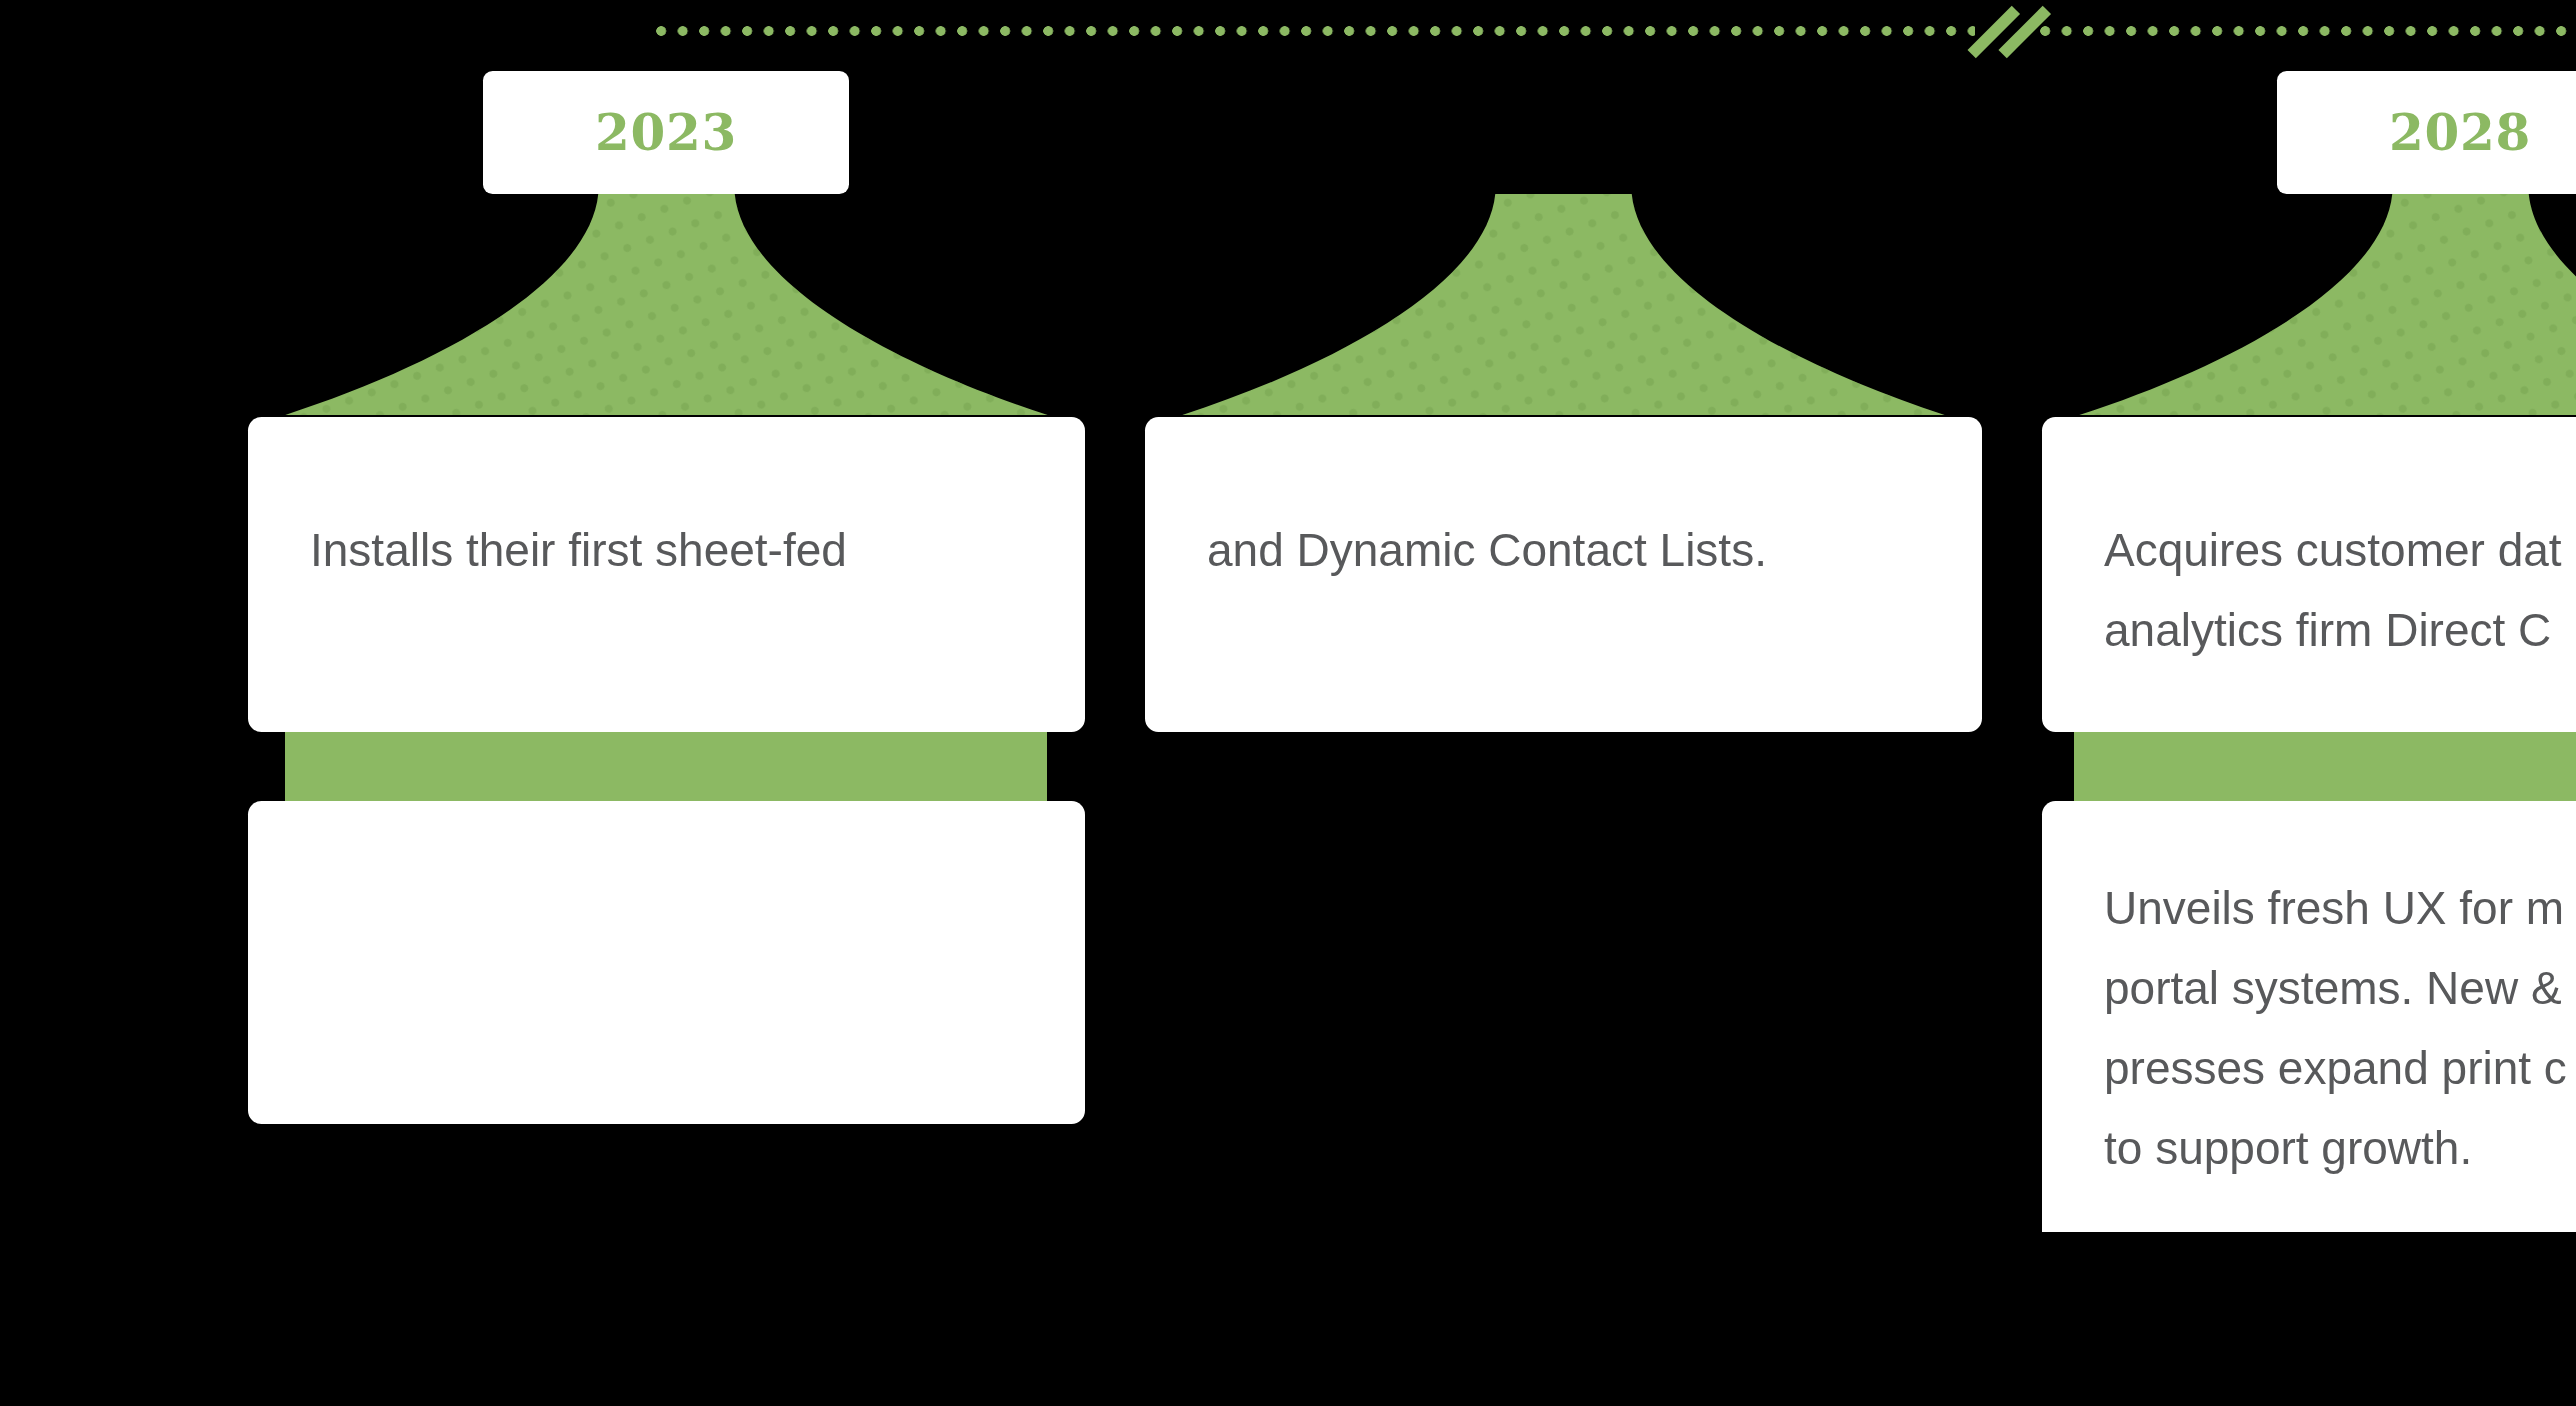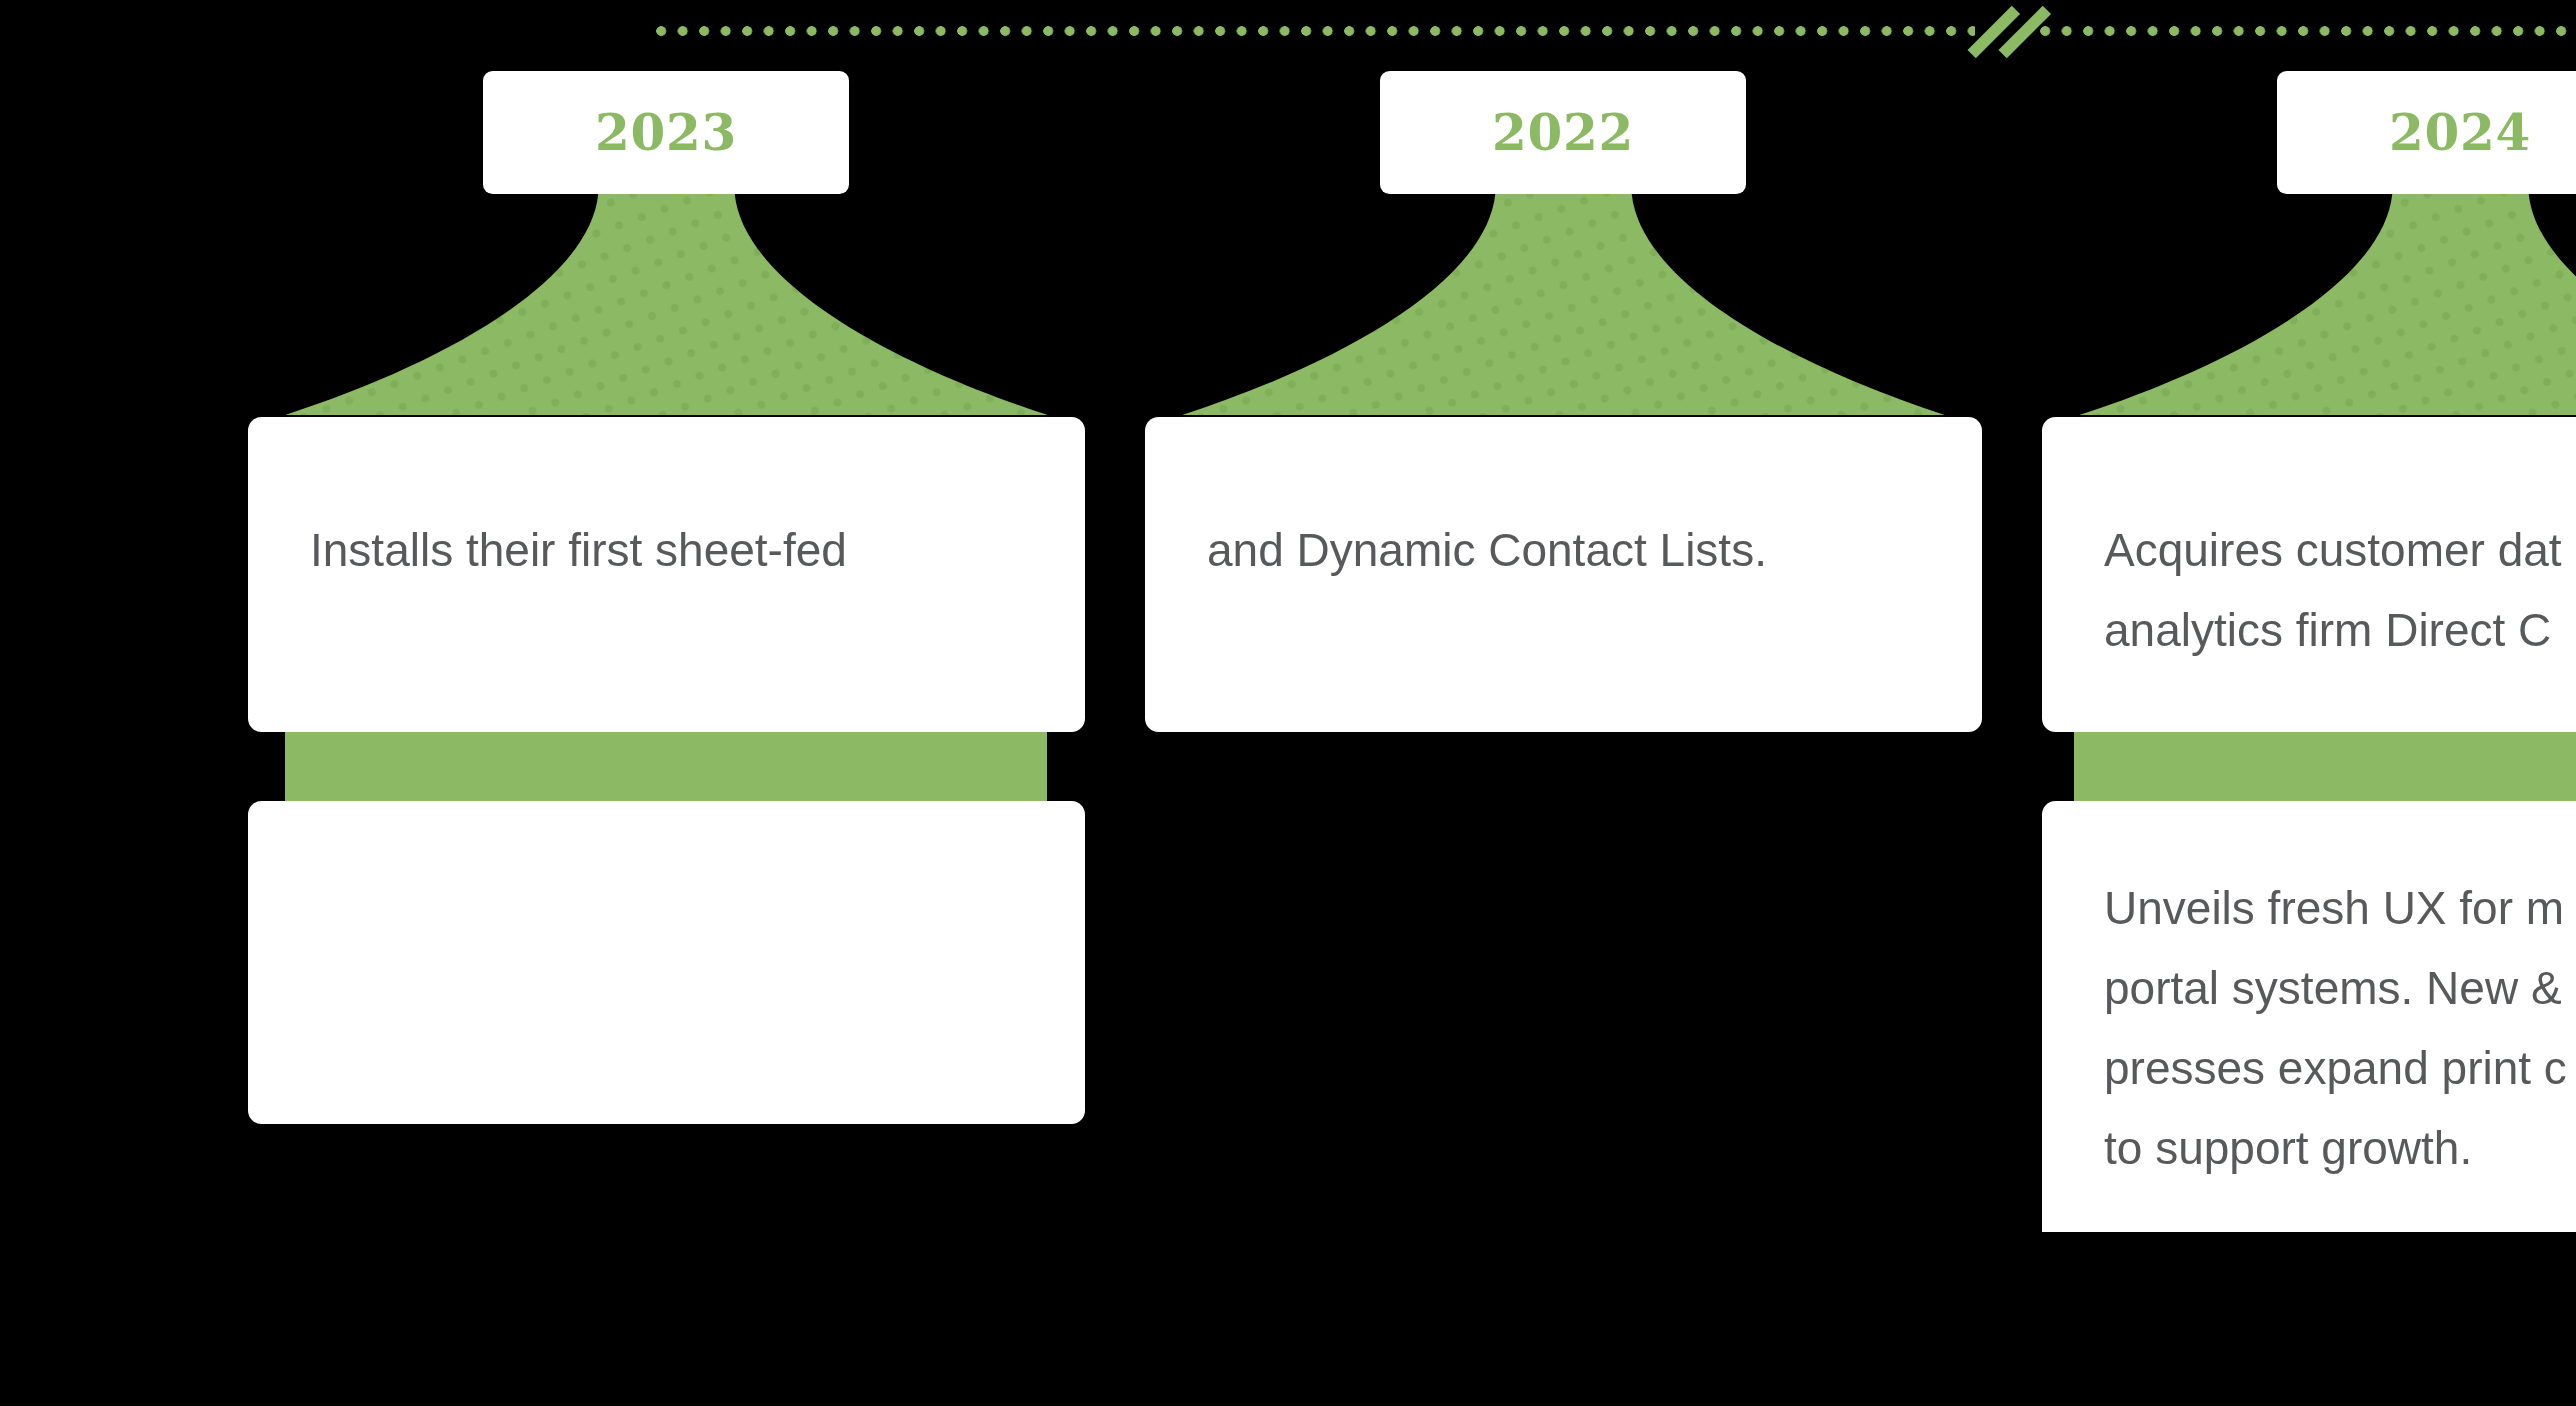--- a/index.html
+++ b/index.html
@@ -118,33 +118,30 @@
     <path d="M472,0 C460,118 265,228 50,298 L1078,298 C863,228 668,118 656,0 Z" fill="#8CB963"></path>
     <path d="M472,0 C460,118 265,228 50,298 L1078,298 C863,228 668,118 656,0 Z" fill="url(#halftone)"></path>
   </svg>
   <div class="card" style="left:248px; top:417px; height:315px">
     <p class="line">Installs their first sheet-fed</p>
   </div>
   <div class="connector" style="left:285px"></div>
   <div class="card row2" style="left:248px; top:801px; height:323px">
   </div>
 
-  <div class="yearbox" style="left:1380px">
-    <span>2022</span>
-  </div>
   <svg class="funnel" style="left:1145px" viewBox="0 0 1128 298">
     <path d="M472,0 C460,118 265,228 50,298 L1078,298 C863,228 668,118 656,0 Z" fill="#8CB963"></path>
     <path d="M472,0 C460,118 265,228 50,298 L1078,298 C863,228 668,118 656,0 Z" fill="url(#halftone)"></path>
   </svg>
   <div class="card" style="left:1145px; top:417px; height:315px">
     <p class="line">and Dynamic Contact Lists.</p>
   </div>
 
   <div class="yearbox" style="left:2277px">
-    <span>2024</span>
+    <span>2028</span>
   </div>
   <svg class="funnel" style="left:2042px" viewBox="0 0 1128 298">
     <path d="M472,0 C460,118 265,228 50,298 L1078,298 C863,228 668,118 656,0 Z" fill="#8CB963"></path>
     <path d="M472,0 C460,118 265,228 50,298 L1078,298 C863,228 668,118 656,0 Z" fill="url(#halftone)"></path>
   </svg>
   <div class="card" style="left:2042px; top:417px; height:315px">
     <p class="line">Acquires customer dat</p>
     <p class="line">analytics firm Direct C</p>
   </div>
   <div class="connector" style="left:2074px"></div>

